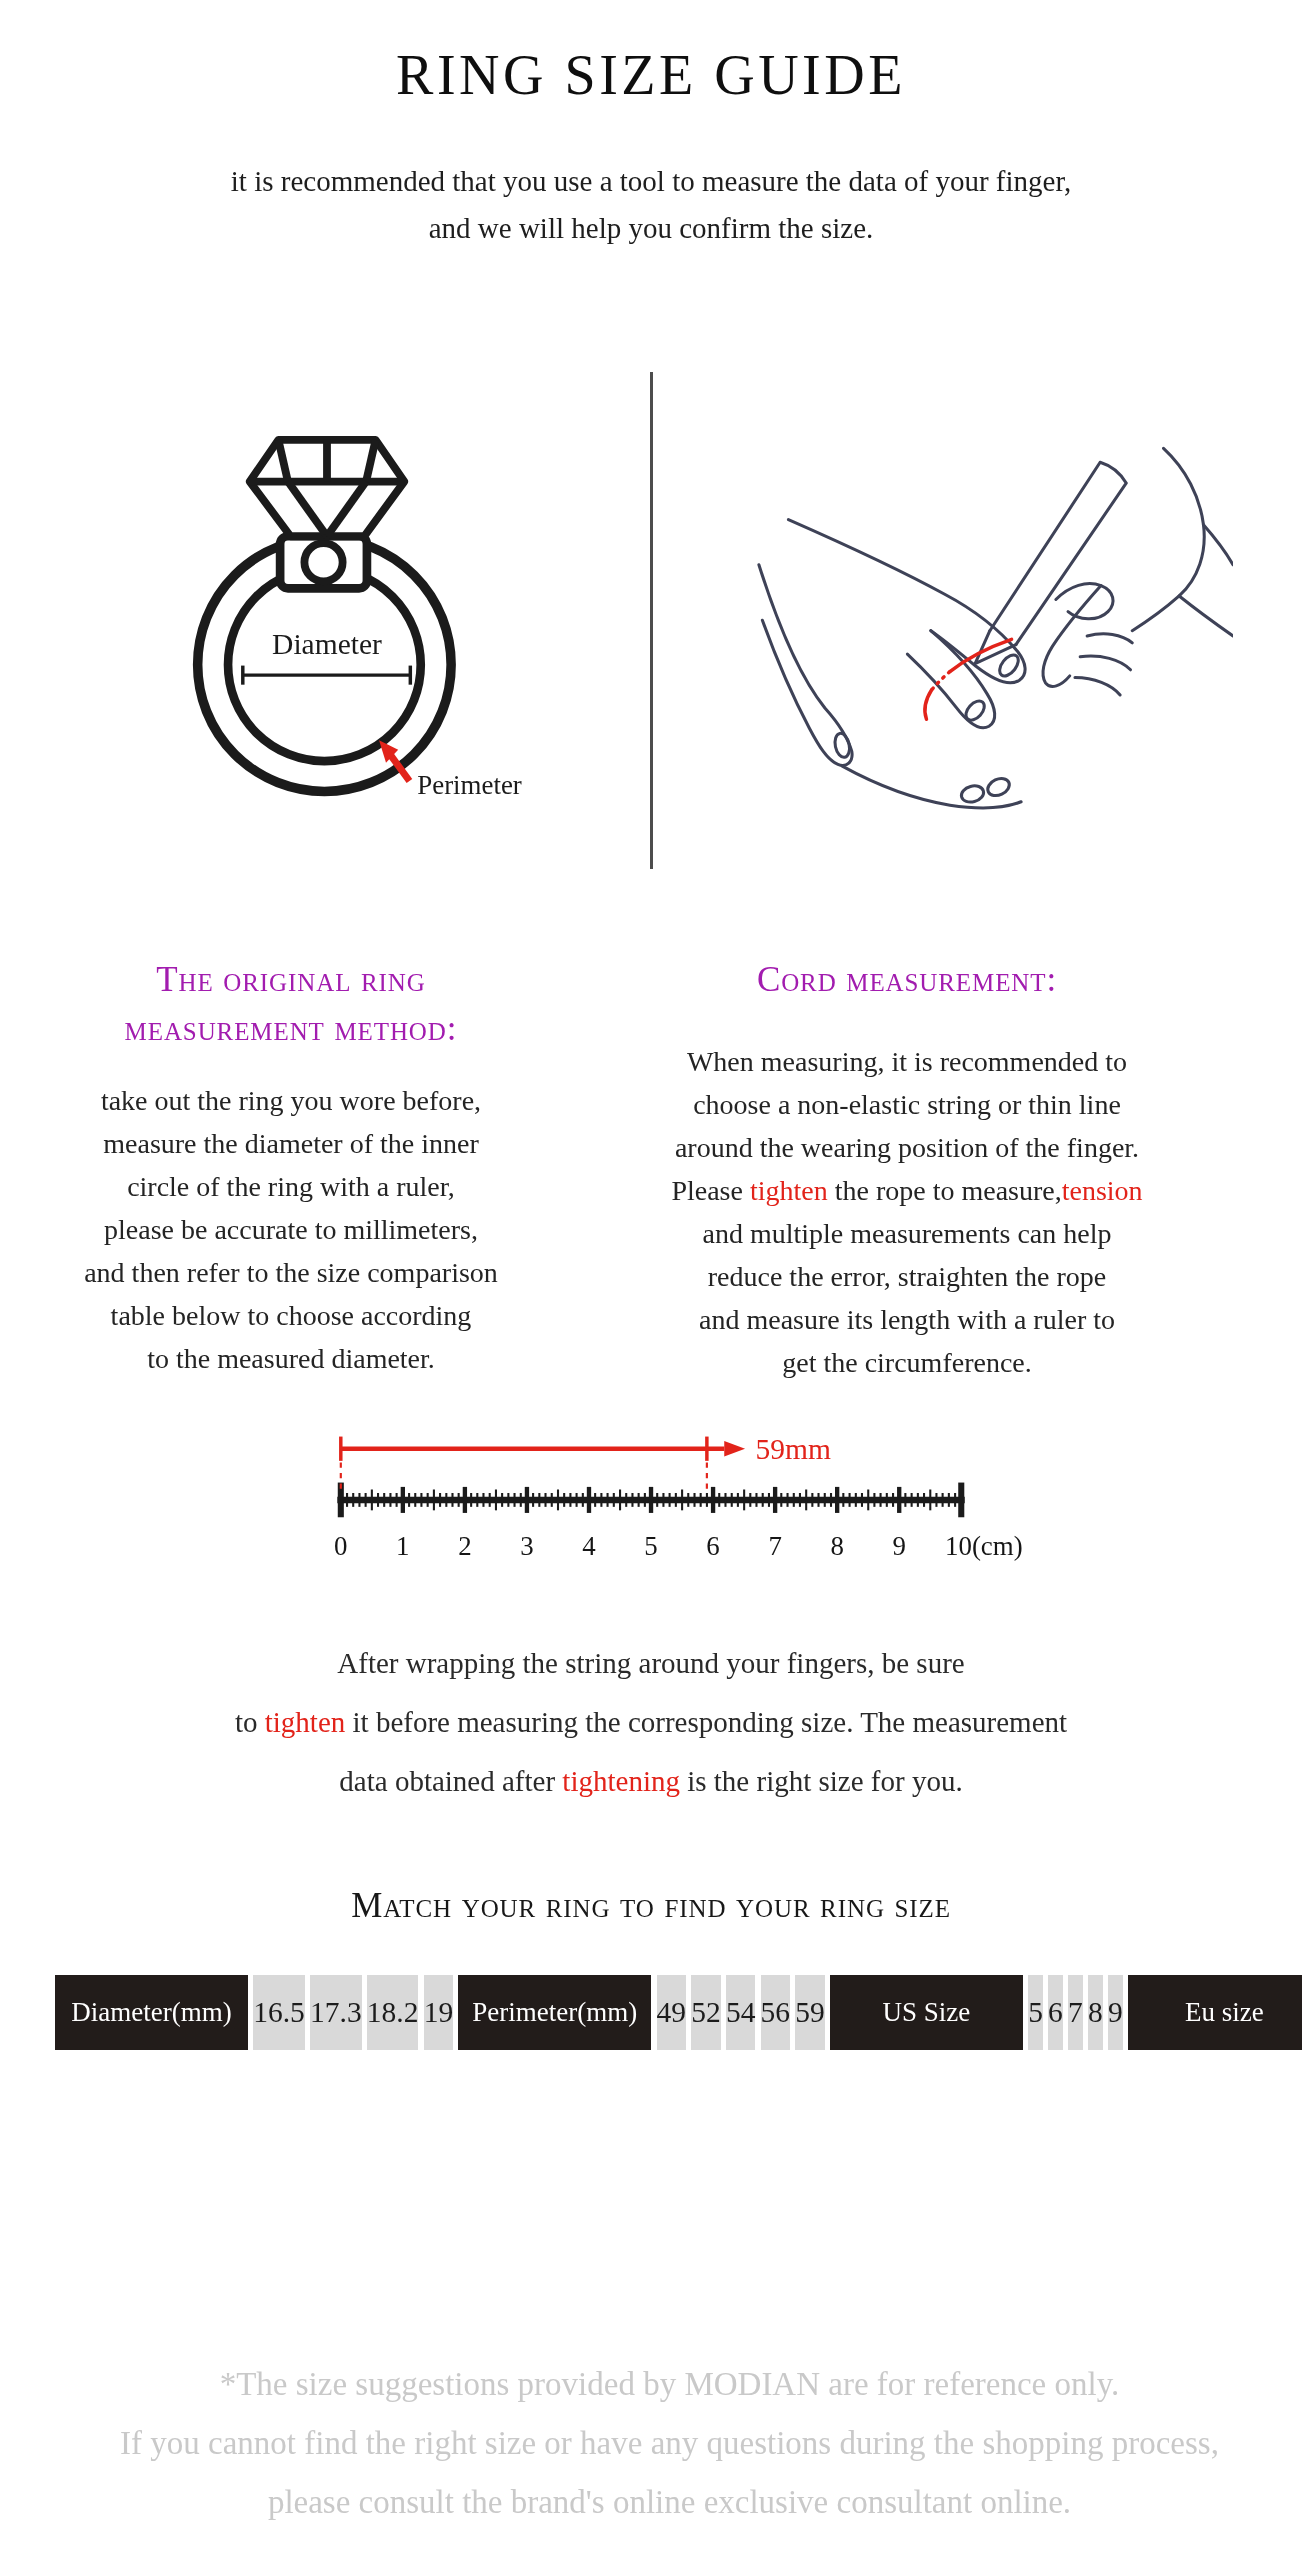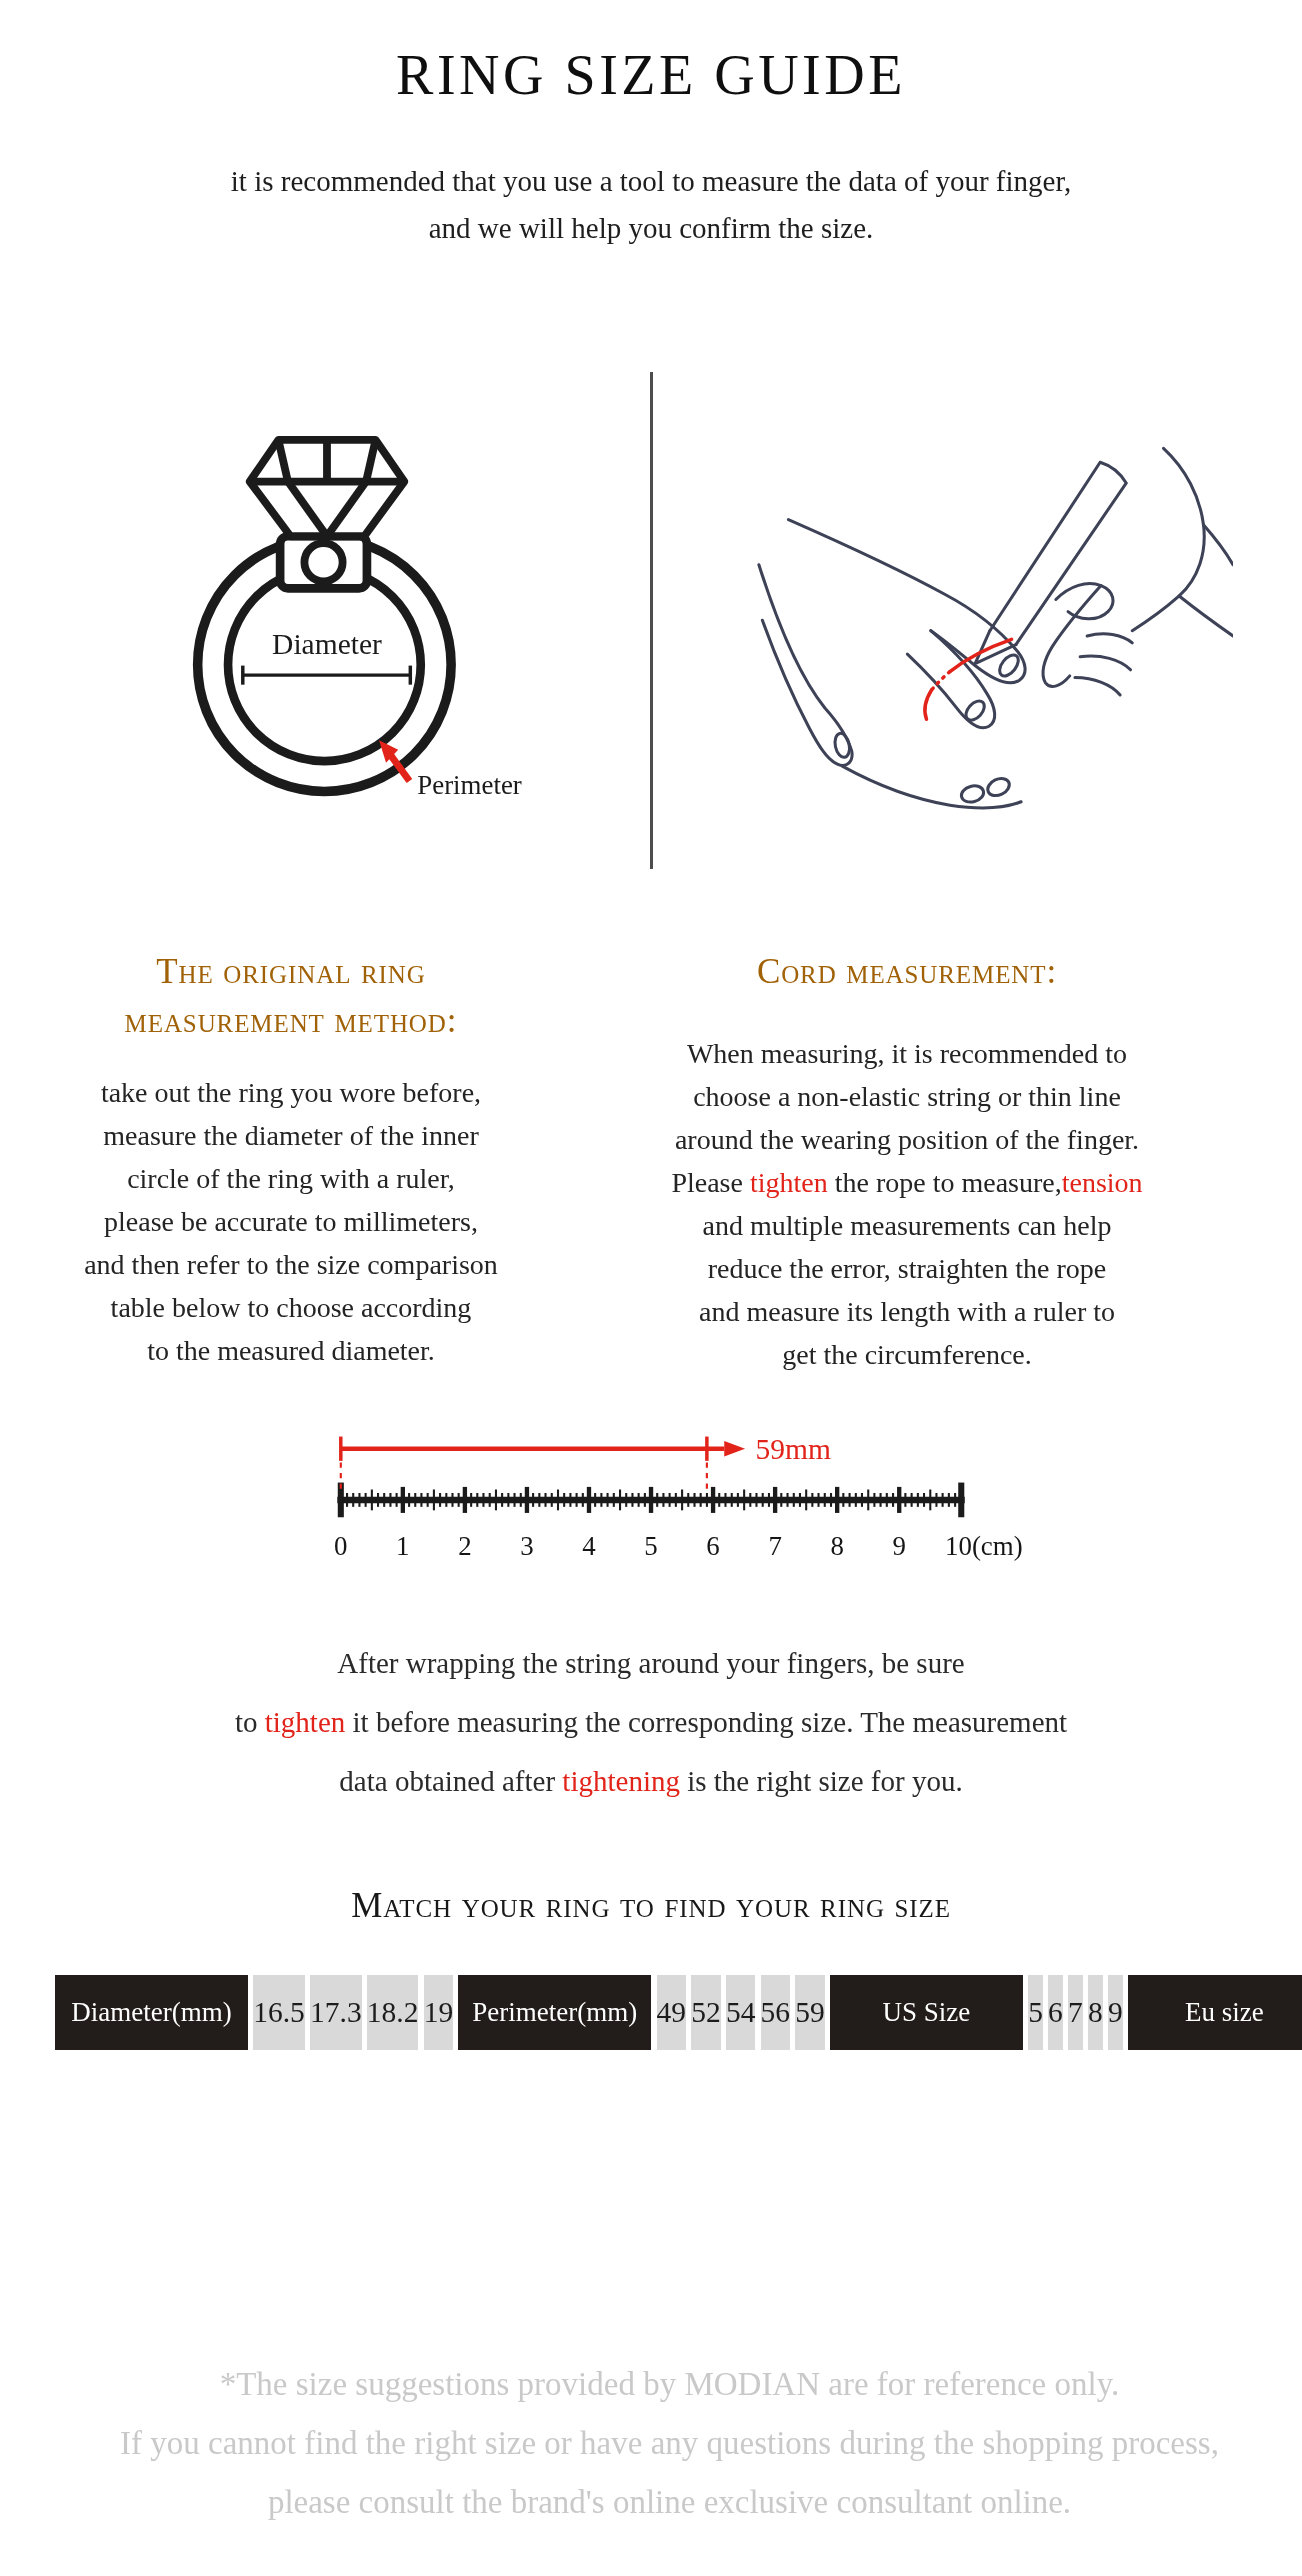--- a/index.html
+++ b/index.html
@@ -24,22 +24,22 @@
   .iline{font-size:29px;line-height:47px;white-space:nowrap;color:#1e1e1e;}
 
   .figure-ring{position:absolute;left:156px;top:391px;}
   .figure-hands{position:absolute;left:712px;top:417px;}
   .divider{position:absolute;left:650px;top:372px;width:2.6px;height:497px;background:var(--divider);}
 
   .col{position:absolute;text-align:center;}
   .col-left{left:74px;top:943px;width:434px;}
   .col-right{left:664px;top:943px;width:486px;}
   .section-heading{
-    margin:4px;font-variant:small-caps;font-weight:400;font-size:35px;line-height:49px;
-    letter-spacing:0.9px;color:#a16207;
+    margin:12px;font-variant:small-caps;font-weight:400;font-size:35px;line-height:49px;
+    letter-spacing:0.9px;color:#a21caf;
   }
   .col-body{margin-top:26px;}
   .col-right .col-body{margin-top:36px;}
   .bline{font-size:28px;line-height:43px;white-space:nowrap;color:#242424;}
   .red{color:var(--accent-red);}
 
   .figure-ruler{position:absolute;left:287px;top:1407px;}
   .rnum{font-size:31px;fill:#161616;}
   .rlabel{font-size:34px;}
 

